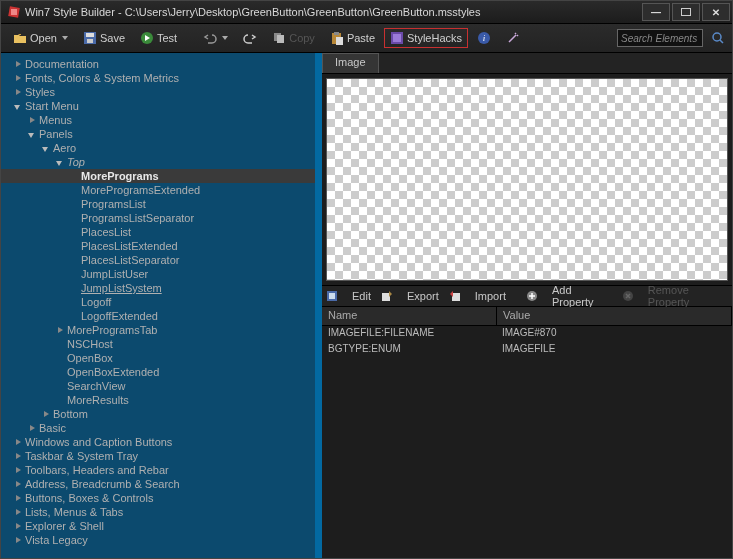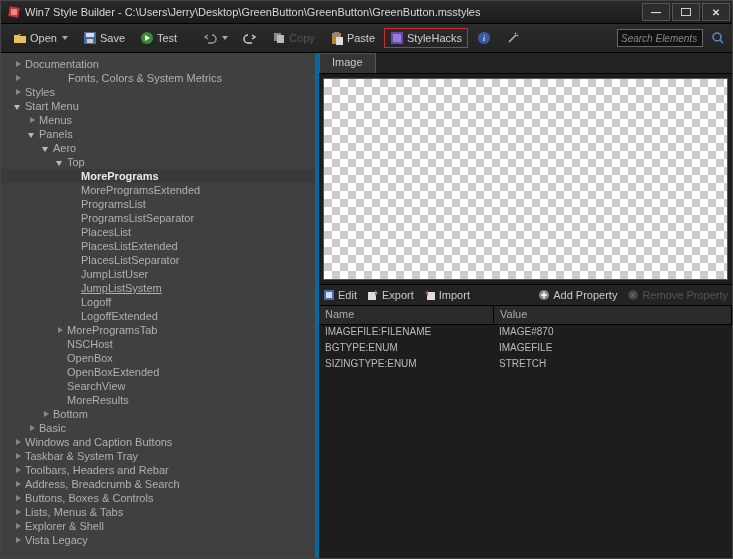--- a/index.html
+++ b/index.html
@@ -12,32 +12,32 @@
 .winbtn.max::before{content:"";width:8px;height:6px;border:1px solid #ccc;display:block}
 .toolbar{height:28px;background:linear-gradient(#2b2b2b,#232323);border-bottom:1px solid #000;display:flex;align-items:center;padding:0 6px;gap:3px}
 .tbtn{display:flex;align-items:center;gap:3px;padding:2px 5px;color:#d0d0d0;font-size:11px;border:1px solid transparent}
 .tbtn.hl{border:1px solid #c83030}
 .tico{width:14px;height:14px;display:inline-block}
 .sep{width:8px}
 .dd{width:0;height:0;border-left:3px solid transparent;border-right:3px solid transparent;border-top:4px solid #aaa;margin-left:2px}
 .search{margin-left:auto;height:16px;width:78px;background:#111;border:1px solid #666;color:#888;font-size:10px;padding:0 3px;display:flex;align-items:center;font-style:italic}
 .searchbtn{width:16px;height:16px;margin-left:4px;display:flex;align-items:center;justify-content:center}
 .body{flex:1;display:flex;overflow:hidden}
-.tree{width:314px;background:#404040;border-right:4px solid #0369a1;overflow-y:auto;padding:4px 0}
+.tree{width:314px;background:#0c4a6e;border-right:7px solid #0369a1;overflow-y:auto;padding:4px 0}
 .tree .node{display:flex;align-items:center;height:14px;padding:0;white-space:nowrap;color:#b0b0b0}
 .tree .node.sel{background:#3a3a3a;color:#e8e8e8}
 .exp{width:10px;height:10px;display:inline-flex;align-items:center;justify-content:center;margin-right:2px}
 .exp.c::before{content:"";width:0;height:0;border-top:3px solid transparent;border-bottom:3px solid transparent;border-left:5px solid #888;display:block}
 .exp.o::before{content:"";width:0;height:0;border-left:3px solid transparent;border-right:3px solid transparent;border-top:5px solid #bbb;display:block;transform:translate(-1px,1px)}
 .right{flex:1;display:flex;flex-direction:column;background:#1d1d1d}
 .tabrow{height:20px;background:#232323;display:flex;border-bottom:1px solid #000}
 .tab{padding:2px 12px;background:#353535;color:#c8c8c8;border:1px solid #555;border-bottom:none;font-size:11px}
 .imgview{flex:1;margin:4px;border:1px solid #555;background-image:repeating-conic-gradient(#cccccc 0 25%,#ffffff 0 50%);background-size:16px 16px;background-position:0 0;min-height:200px}
 .proptoolbar{height:20px;background:#232323;display:flex;align-items:center;padding:0 4px;gap:10px;border-top:1px solid #000;border-bottom:1px solid #000}
-.proptoolbar .pbtn{display:flex;align-items:center;gap:3px;color:#c8c8c8;font-size:11px}
+.proptoolbar .pbtn{display:flex;align-items:center;gap:14px;color:#c8c8c8;font-size:11px}
 .proptoolbar .pbtn.dis{color:#555}
 .pico{width:12px;height:12px;display:inline-block}
 .propgrid{flex:0 0 auto;background:#1d1d1d;display:flex;flex-direction:column}
 .propheader{display:flex;height:18px;background:#2a2a2a;border-bottom:1px solid #000}
 .propheader .col{padding:2px 6px;color:#aaa;border-right:1px solid #000}
 .propheader .col:first-child{width:162px}
 .propheader .col:last-child{flex:1}
 .propbody{flex:1}
 .proprow{display:flex;height:16px}
 .proprow .cell{padding:1px 6px;color:#bbb;font-size:10px}
@@ -168,21 +168,21 @@
         </span>
       </div>
   </div>
 
   <div class="body">
     <div class="tree" id="tree">
         <div class="node" style="padding-left: 12px;">
           <span class="exp c"></span>
           <span>Documentation</span>
         </div>
-        <div class="node" style="padding-left: 12px; gap: 43px;">
+        <div class="node" style="padding-left: 12px;">
           <span class="exp c"></span>
           <span>Fonts, Colors &amp; System Metrics</span>
         </div>
         <div class="node" style="padding-left: 12px;">
           <span class="exp c"></span>
           <span>Styles</span>
         </div>
         <div class="node" style="padding-left: 12px;">
           <span class="exp o"></span>
           <span>Start Menu</span>
@@ -192,21 +192,21 @@
           <span>Menus</span>
         </div>
         <div class="node" style="padding-left: 26px;">
           <span class="exp o"></span>
           <span>Panels</span>
         </div>
         <div class="node" style="padding-left: 40px;">
           <span class="exp o"></span>
           <span>Aero</span>
         </div>
-        <div class="node" style="padding-left: 54px;">
+        <div class="node" style="padding-left: 54px; font-style: italic;">
           <span class="exp o"></span>
           <span>Top</span>
         </div>
         <div class="node sel" style="padding-left: 68px; font-weight: bold;">
           <span class="exp"></span>
           <span>MorePrograms</span>
         </div>
         <div class="node" style="padding-left: 68px;">
           <span class="exp"></span>
           <span>MoreProgramsExtended</span>
@@ -372,22 +372,18 @@
         </div>
         <div class="propbody" id="propbody">
             <div class="proprow">
               <div class="cell">IMAGEFILE:FILENAME</div>
               <div class="cell">IMAGE#870</div>
             </div>
             <div class="proprow">
               <div class="cell">BGTYPE:ENUM</div>
               <div class="cell">IMAGEFILE</div>
             </div>
-            <div class="proprow">
-              <div class="cell">SIZINGTYPE:ENUM</div>
-              <div class="cell">STRETCH</div>
-            </div>
           </div>
       </div>
       <div class="rightlower"></div>
     </div>
   </div>
 </div>
 
 </body></html>

